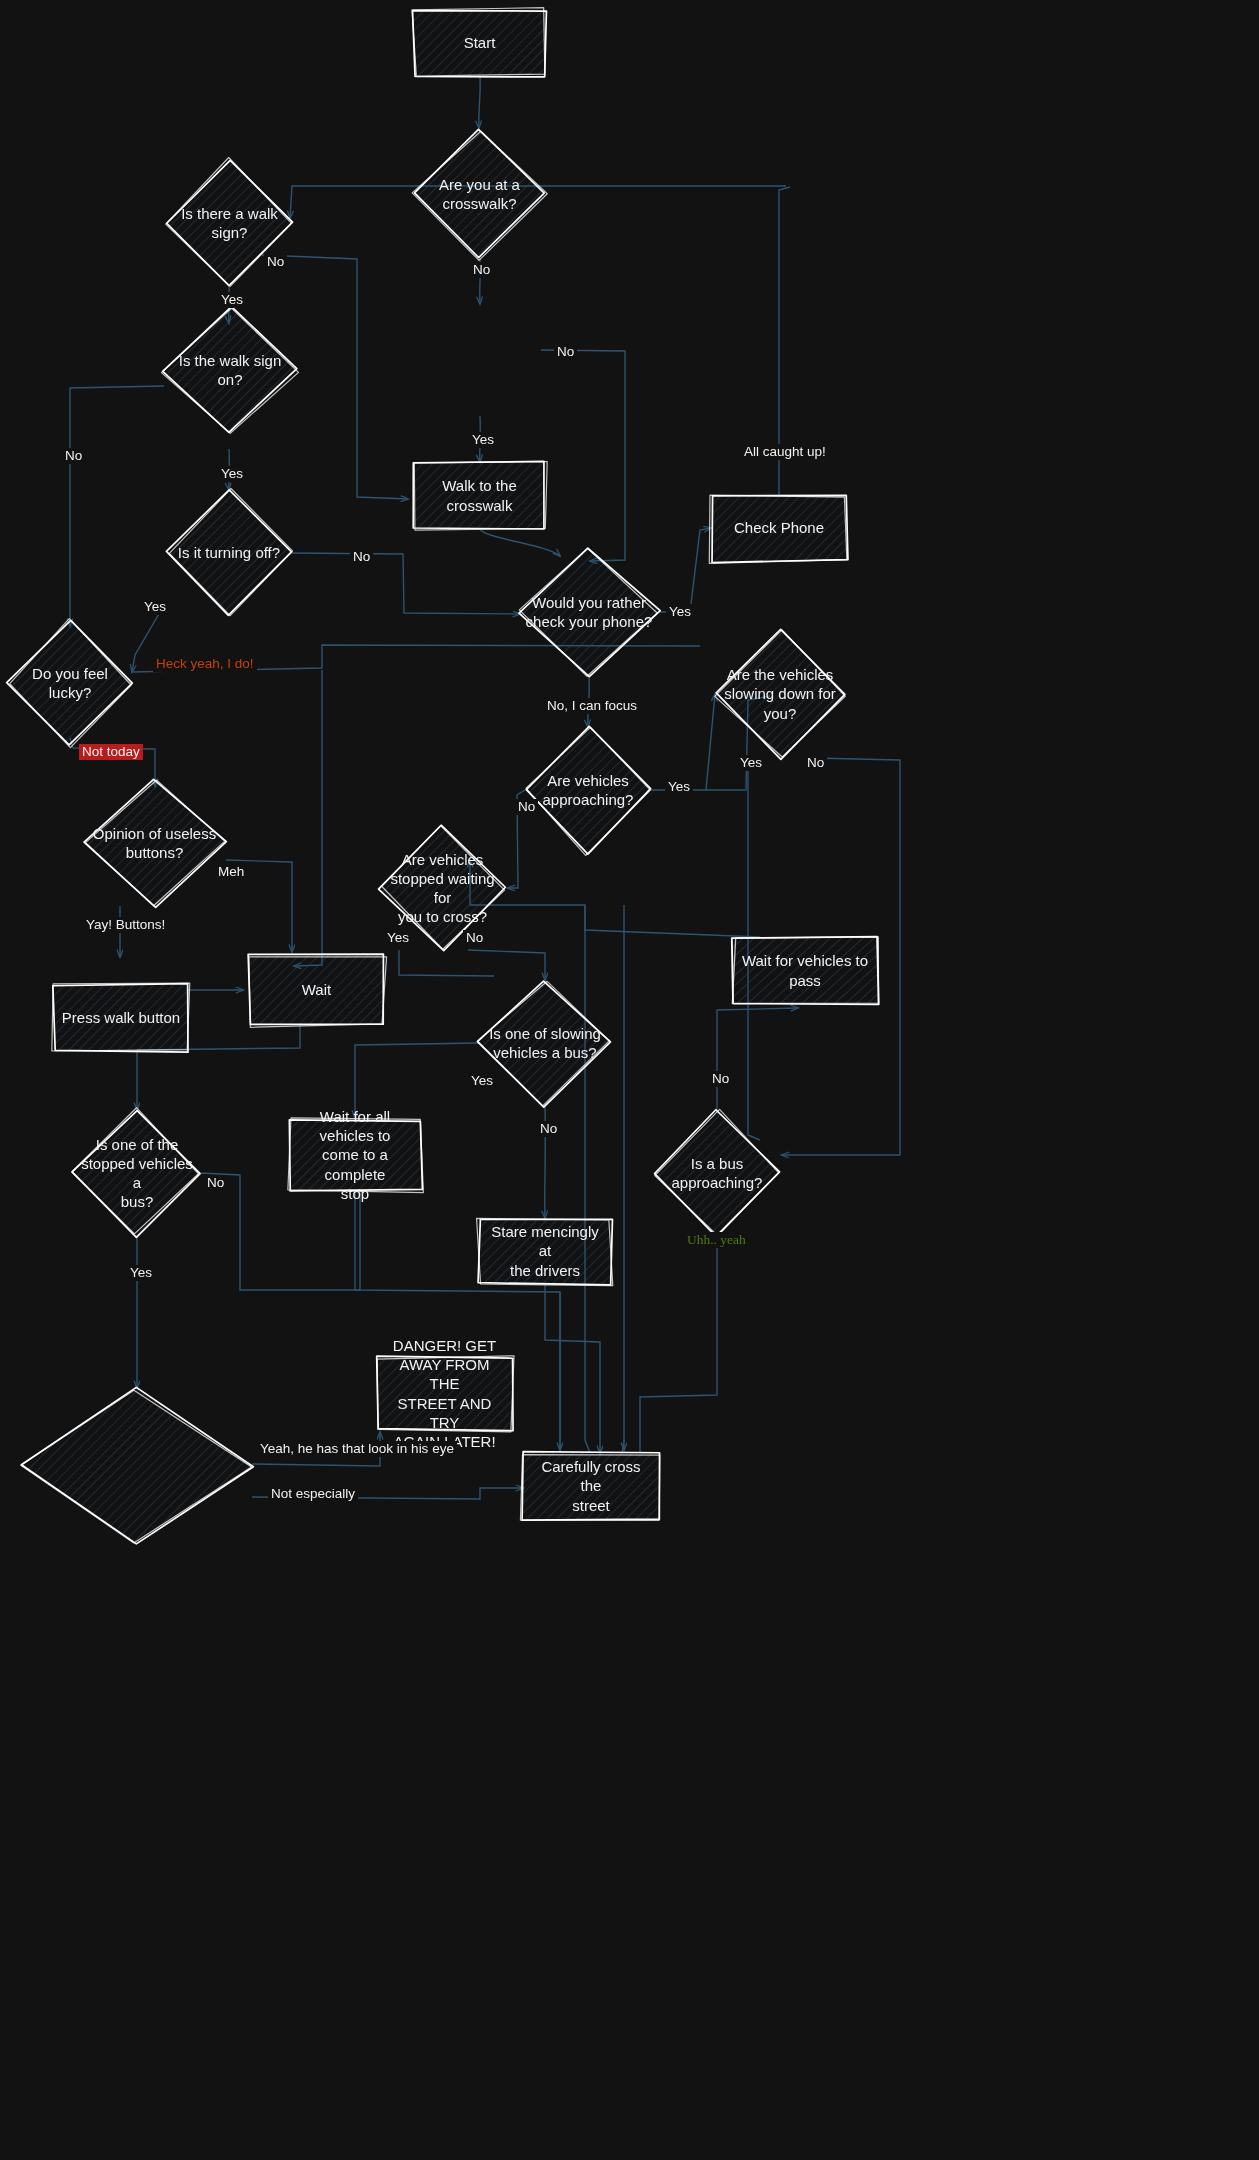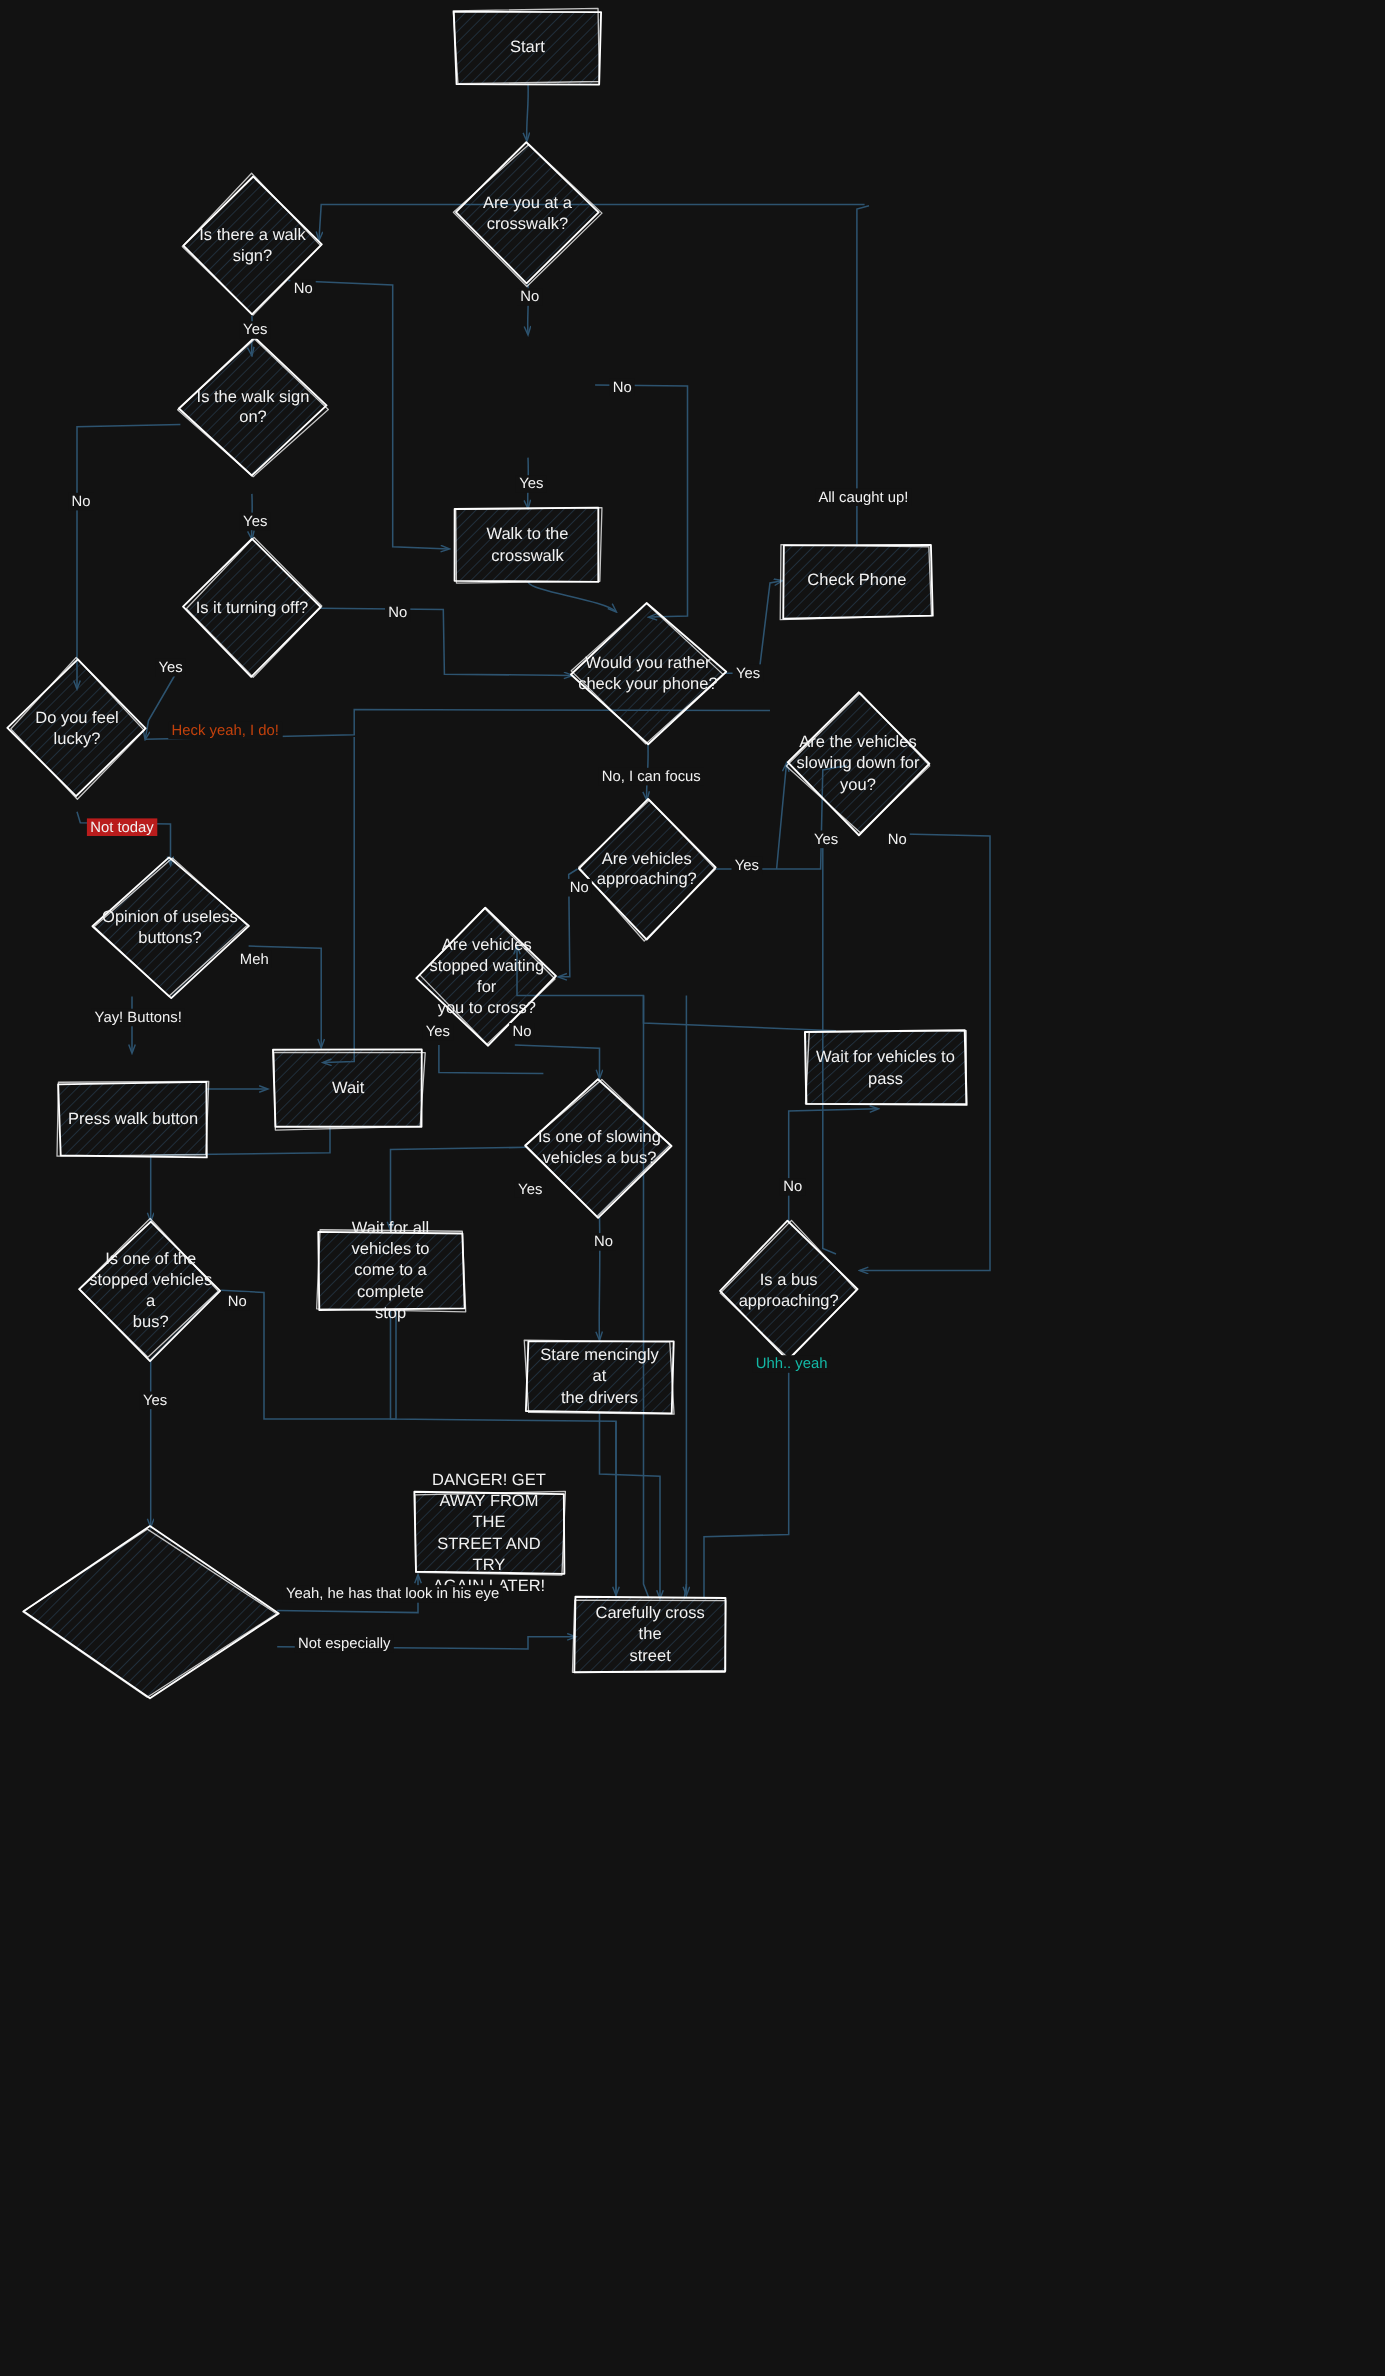--- a/index.html
+++ b/index.html
@@ -262,21 +262,21 @@
             <line x1="0" y1="0" x2="0" y2="7" stroke="#2e4a63" stroke-width="1.6"></line>
           </pattern>
         </defs>
         <path d="M68.82520980854761,0.23734064187730688 L141.22556800973862,62.67892341626758 L70.29544420330573,128.620770264706 L0.004602051528451057,65.19539184700483 Z" fill="url(#hp8)" fill-opacity="0.55" stroke="none"></path>
         <path d="M68.82520980854761,0.23734064187730688 L141.22556800973862,62.67892341626758 L70.29544420330573,128.620770264706 L0.004602051528451057,65.19539184700483 Z" fill="none" stroke="#ffffff" stroke-width="1.7" stroke-linejoin="round"></path>
         <path d="M68.50841980032084,0.34435058969275584 L138.2377288345423,65.06308318547117 L67.98829755810476,128.2625984801271 L0.2631258501033888,61.87144551299114 Z" fill="none" stroke="#ffffff" stroke-width="1.2" stroke-opacity="0.75" stroke-linejoin="round"></path>
       </svg>
       <span class="label">Would you rather
 check your phone?</span>
     </div>
-    <div class="node" style="left: 8px; top: 599px; width: 124px; height: 126px; justify-content: flex-end;">
+    <div class="node" style="left: 8px; top: 620px; width: 124px; height: 126px; justify-content: flex-end;">
       <svg class="shape-svg" viewBox="0 0 124 126" preserveAspectRatio="none">
         <defs>
           <pattern id="hp9" width="7" height="7" patternTransform="rotate(45)" patternUnits="userSpaceOnUse">
             <line x1="0" y1="0" x2="0" y2="7" stroke="#2e4a63" stroke-width="1.6"></line>
           </pattern>
         </defs>
         <path d="M62.695593739624876,0.4230072030904737 L124.3156158456186,63.21933288658938 L61.14636535679286,124.77727975862905 L-1.3167711256615684,62.71112585128803 Z" fill="url(#hp9)" fill-opacity="0.55" stroke="none"></path>
         <path d="M62.695593739624876,0.4230072030904737 L124.3156158456186,63.21933288658938 L61.14636535679286,124.77727975862905 L-1.3167711256615684,62.71112585128803 Z" fill="none" stroke="#ffffff" stroke-width="1.7" stroke-linejoin="round"></path>
         <path d="M61.24636149492411,-1.3190039151902329 L123.11466250499461,65.01037650323025 L62.335292006905796,127.63887496191956 L1.748850586055243,63.704455329526425 Z" fill="none" stroke="#ffffff" stroke-width="1.2" stroke-opacity="0.75" stroke-linejoin="round"></path>
       </svg>
@@ -513,17 +513,17 @@
     <div class="edge-label" style="left: 665px; top: 779px; color: rgb(242, 242, 242); background: rgb(18, 18, 18);">Yes</div>
     <div class="edge-label" style="left: 515px; top: 799px; color: rgb(242, 242, 242); background: rgb(18, 18, 18);">No</div>
     <div class="edge-label" style="left: 215px; top: 864px; color: rgb(242, 242, 242); background: rgb(18, 18, 18);">Meh</div>
     <div class="edge-label" style="left: 83px; top: 917px; color: rgb(242, 242, 242); background: rgb(18, 18, 18);">Yay! Buttons!</div>
     <div class="edge-label" style="left: 384px; top: 930px; color: rgb(242, 242, 242); background: rgb(18, 18, 18);">Yes</div>
     <div class="edge-label" style="left: 463px; top: 930px; color: rgb(242, 242, 242); background: rgb(18, 18, 18);">No</div>
     <div class="edge-label" style="left: 709px; top: 1071px; color: rgb(242, 242, 242); background: rgb(18, 18, 18);">No</div>
     <div class="edge-label" style="left: 468px; top: 1073px; color: rgb(242, 242, 242); background: rgb(18, 18, 18);">Yes</div>
     <div class="edge-label" style="left: 537px; top: 1121px; color: rgb(242, 242, 242); background: rgb(18, 18, 18);">No</div>
     <div class="edge-label" style="left: 204px; top: 1175px; color: rgb(242, 242, 242); background: rgb(18, 18, 18);">No</div>
-    <div class="edge-label" style="left: 684px; top: 1232px; color: #14b8a6; background: rgb(18, 18, 18);">Uhh.. yeah</div>
+    <div class="edge-label" style="left: 684px; top: 1232px; color: #4d7c0f; background: rgb(18, 18, 18); font-family: Liberation Serif, serif;">Uhh.. yeah</div>
     <div class="edge-label" style="left: 127px; top: 1265px; color: rgb(242, 242, 242); background: rgb(18, 18, 18);">Yes</div>
     <div class="edge-label" style="left: 257px; top: 1441px; color: rgb(242, 242, 242); background: rgb(18, 18, 18);">Yeah, he has that look in his eye</div>
     <div class="edge-label" style="left: 268px; top: 1486px; color: rgb(242, 242, 242); background: rgb(18, 18, 18);">Not especially</div>
   </div>
 
 </body></html>

